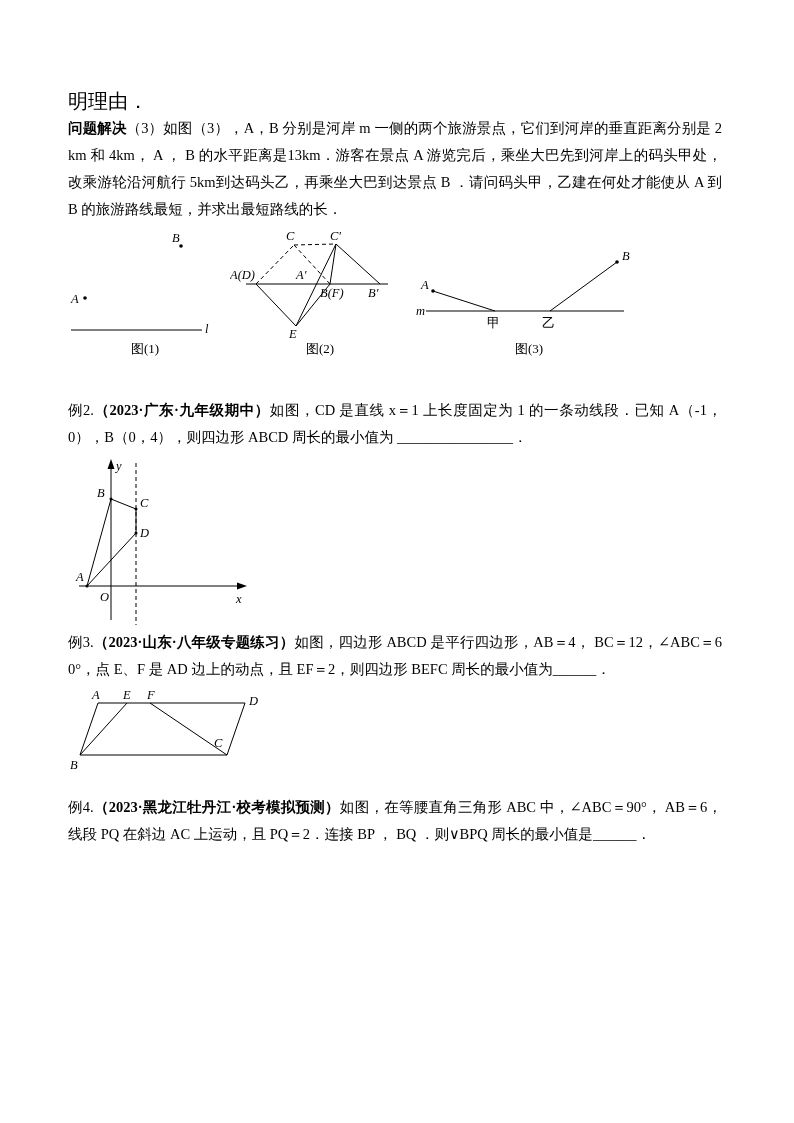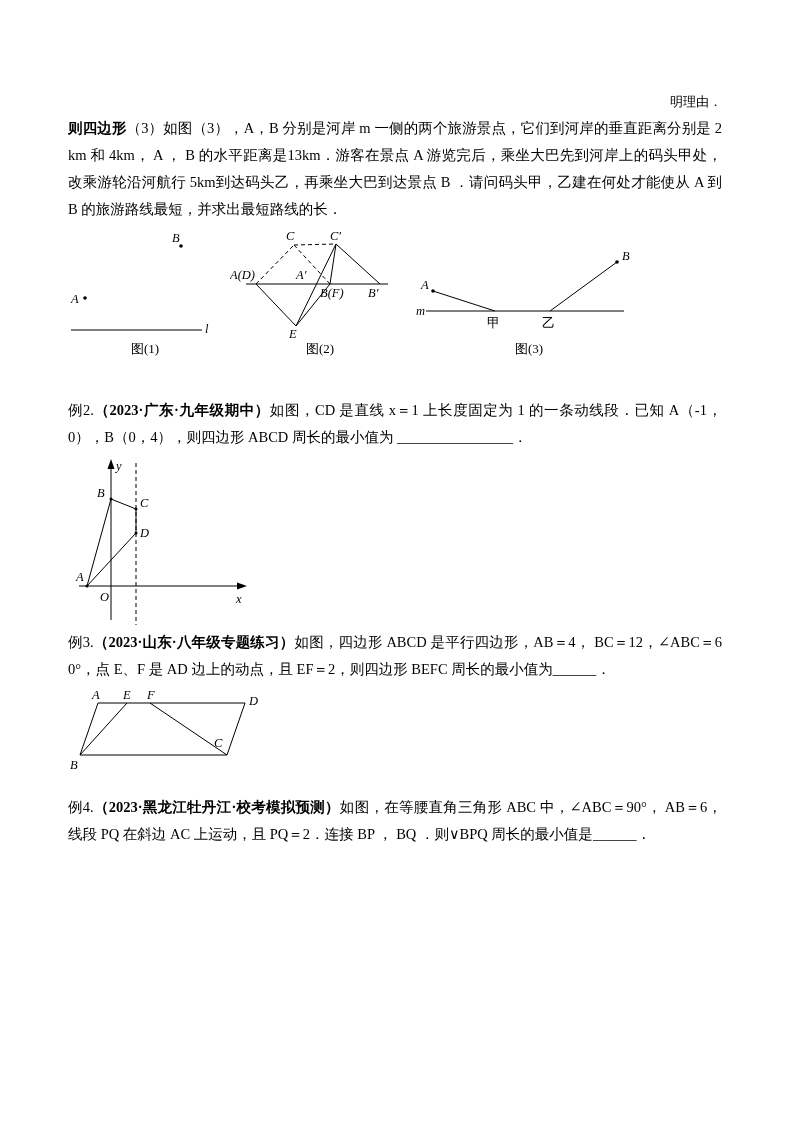--- a/index.html
+++ b/index.html
@@ -8,21 +8,21 @@
     width:794px; height:1123px;
     font-family:"Liberation Serif","DejaVu Serif",serif;
     color:#000; position:relative; overflow:hidden;
   }
   .page { padding:88px 72px 0 68px; }
   p.para {
     font-size:14.5px; line-height:27px; text-align:justify;
     word-break:break-all;
   }
   .bold { font-weight:bold; }
-  .intro { font-size:13px; line-height:27px;text-align:right; }
+  .intro { font-size:20px; line-height:27px; }
 
   .figrow { display:flex; align-items:flex-start; margin-top:6px; }
   .figrow svg { flex:none; }
   .fig2 { margin-left:12px; }
   .fig3 { margin-left:6px; }
 
   .figblock { margin-top:6px; }
   .coordblock { margin-left:6px; }
   .parablock { margin-left:2px; }
 
@@ -42,21 +42,21 @@
   svg text.cn, svg text.cap { font-style:normal; font-size:13px; }
   svg text.mid { text-anchor:middle; }
 </style>
 </head>
 <body>
 
 <div class="page">
 
   <p class="intro">明理由．</p>
 
-  <p class="para"><span class="bold">则四边形</span><span>（3）如图（3），A，B 分别是河岸 m 一侧的两个旅游景点，它们到河岸的垂直距离分别是 2km 和 4km， A ， B 的水平距离是13km．游客在景点 A 游览完后，乘坐大巴先到河岸上的码头甲处，改乘游轮沿河航行 5km到达码头乙，再乘坐大巴到达景点 B ．请问码头甲，乙建在何处才能使从 A 到 B 的旅游路线最短，并求出最短路线的长．</span></p>
+  <p class="para"><span class="bold">问题解决</span><span>（3）如图（3），A，B 分别是河岸 m 一侧的两个旅游景点，它们到河岸的垂直距离分别是 2km 和 4km， A ， B 的水平距离是13km．游客在景点 A 游览完后，乘坐大巴先到河岸上的码头甲处，改乘游轮沿河航行 5km到达码头乙，再乘坐大巴到达景点 B ．请问码头甲，乙建在何处才能使从 A 到 B 的旅游路线最短，并求出最短路线的长．</span></p>
 
   <div class="figrow">
 
     <svg class="fig1" width="150" height="132">
       <circle cx="113" cy="17" r="1.8"></circle>
       <text x="104" y="13">B</text>
       <circle cx="17" cy="69" r="1.8"></circle>
       <text x="3" y="74">A</text>
       <line x1="3" y1="101" x2="134" y2="101"></line>
       <text x="137" y="104">l</text>

